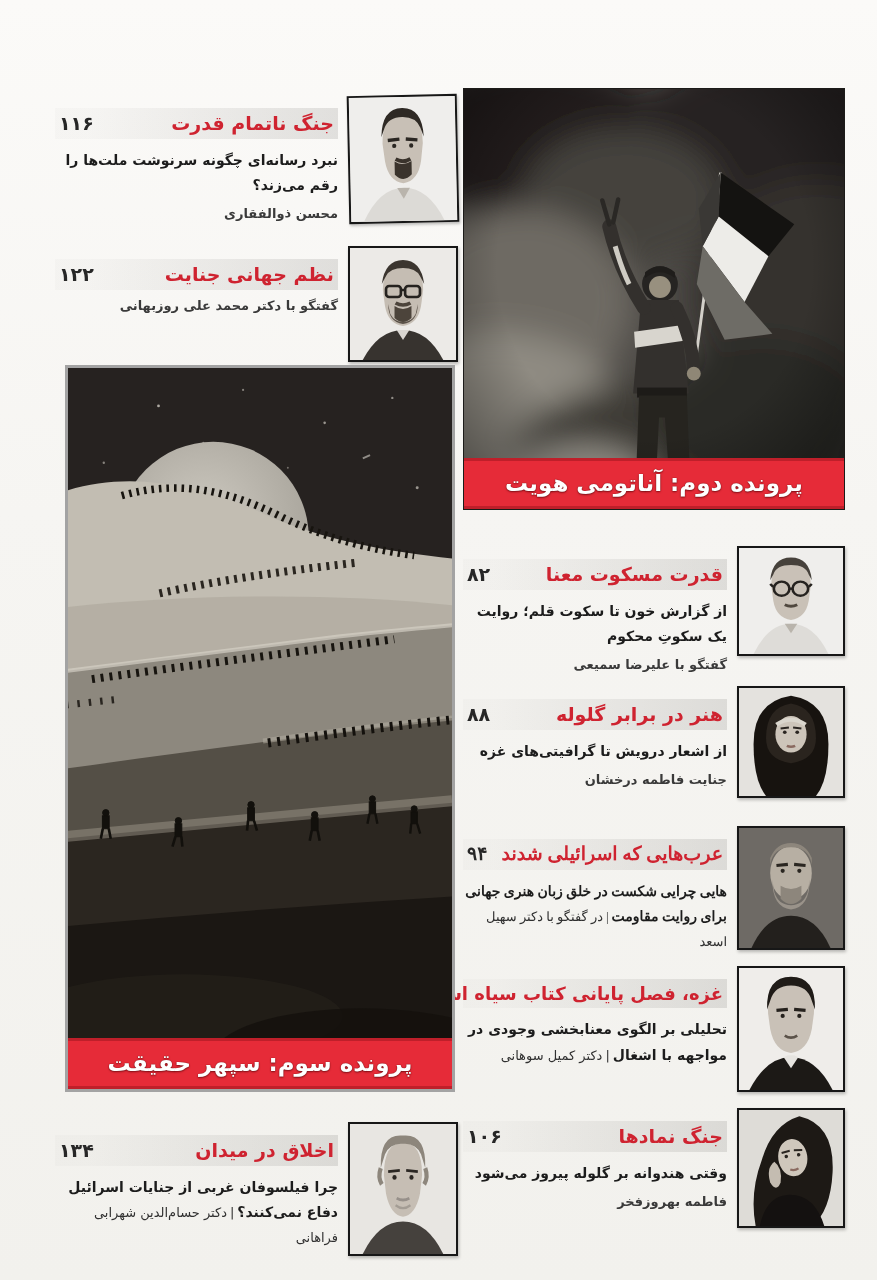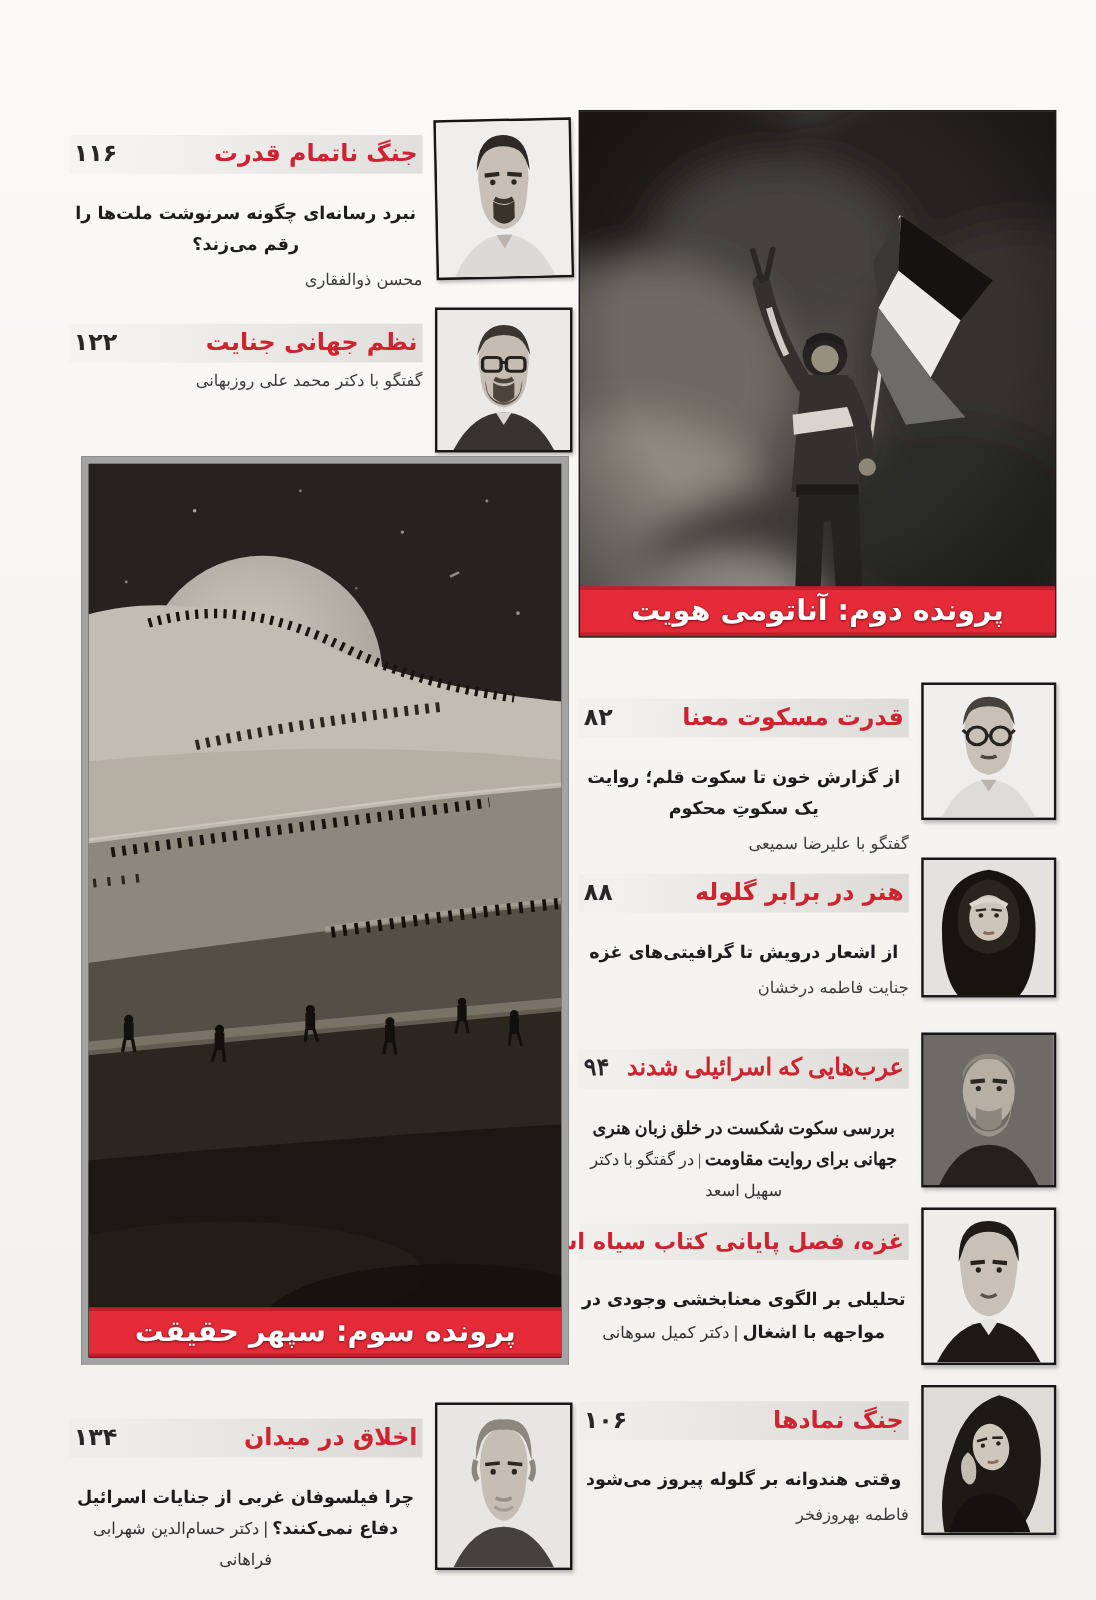--- a/index.html
+++ b/index.html
@@ -13,26 +13,26 @@
   }
   .page { position:absolute; inset:0; }
 
   
   .hero {
     position:absolute; left:463px; top:88px; width:382px; height:422px;
     border:1px solid #1c1b19; background:#4f4c48; overflow:hidden;
   }
   .illus {
     position:absolute; left:65px; top:365px; width:390px; height:727px;
-    border:6px solid #a3a3a3; background:#1b1713; overflow:hidden;
+    border:3px solid #a3a3a3; background:#1b1713; overflow:hidden;
   }
   .hero svg, .illus svg { display:block; }
 
   .banner {
-    position:absolute; left:0; right:0; bottom:0; height:40px;
+    position:absolute; left:0; right:0; bottom:0; height:51px;
     background:#e62b38;
     box-shadow: inset 0 3px 0 rgba(90,0,8,.28), inset 0 -3px 0 rgba(90,0,8,.28);
     display:flex; align-items:center; justify-content:center;
   }
   .banner span {
     color:#ffffff; font-size:23px; font-weight:bold; line-height:1;
     text-shadow:0 1px 2px rgba(70,0,5,.6), 0 0 1px rgba(70,0,5,.8);
   }
 
   
@@ -43,22 +43,22 @@
   }
   .photo svg { display:block; }
   .etext { flex:1 1 auto; min-width:0; padding-top:13px; }
   .trow {
     display:flex; justify-content:space-between; align-items:baseline;
     padding:3px 4px 3px 2px;
     background:linear-gradient(to left, rgba(110,108,104,.18), rgba(110,108,104,.03) 88%);
   }
   .title  { color:#cf2330; font-size:19px; font-weight:bold; line-height:1.3; white-space:nowrap; }
   .pageno { color:#272727; font-size:19px; font-weight:bold; flex:0 0 auto; padding-left:2px; }
-  .subtitle { margin-top:20px; font-size:14px; font-weight:bold; color:#1c1c1c; line-height:1.8;text-align:center; }
-  .author   { margin-top:5px; font-size:13px; font-weight:normal; color:#3a3a3a; line-height:1.7; }
+  .subtitle { margin-top:9px; font-size:14px; font-weight:bold; color:#1c1c1c; line-height:1.8; }
+  .author   { margin-top:5px; font-size:13px; font-weight:bold; color:#3a3a3a; line-height:1.7; }
   .sep, .author-inline { font-weight:normal; font-size:13px; color:#303030; }
   .sep { padding:0 3px; }
 </style>
 </head>
 <body>
 
 <div class="page">
 
   <div class="hero">
     <svg viewBox="0 0 382 422" width="380" height="420" preserveAspectRatio="none">
@@ -182,21 +182,21 @@
         <path d="M32 48 Q32 74 50 76 Q68 74 68 48 L66 60 Q62 72 50 72 Q38 72 34 60 Z" fill="#9a938a"></path>
         <path d="M40 54 Q50 60 60 54 L60 66 Q50 76 40 66 Z" fill="#8d867c"></path>
         <path d="M12 112 Q26 82 50 82 Q74 82 88 112 Z" fill="#23201d"></path>
       </svg>
     </div>
     <div class="etext">
       <div class="trow">
         <span class="title">عرب‌هایی که اسرائیلی شدند</span>
         <span class="pageno">۹۴</span>
       </div>
-      <p class="subtitle"><span>بررسی سکوت شکست در خلق زبان هنری جهانی برای روایت مقاومت</span><span class="sep">|</span><span class="author-inline">در گفتگو با دکتر سهیل اسعد</span></p>
+      <p class="subtitle"><span>هایی چرایی شکست در خلق زبان هنری جهانی برای روایت مقاومت</span><span class="sep">|</span><span class="author-inline">در گفتگو با دکتر سهیل اسعد</span></p>
     </div>
   </div>
 
   <div class="entry" style="left:463px; top:966px; width:382px;">
     <div class="photo">
       <svg viewBox="0 0 100 112" width="104" height="122" preserveAspectRatio="none">
         <rect width="100" height="112" fill="#efedea"></rect>
         <path d="M28 42 Q26 12 50 12 Q74 12 72 42 L70 56 Q66 76 50 78 Q34 76 30 56 Z" fill="#c9c1b7"></path>
         <path d="M27 38 Q26 8 50 8 Q74 8 73 38 L70 30 Q66 16 50 16 Q34 16 30 30 Z" fill="#1f1b17"></path>
         <g fill="#25211d">

